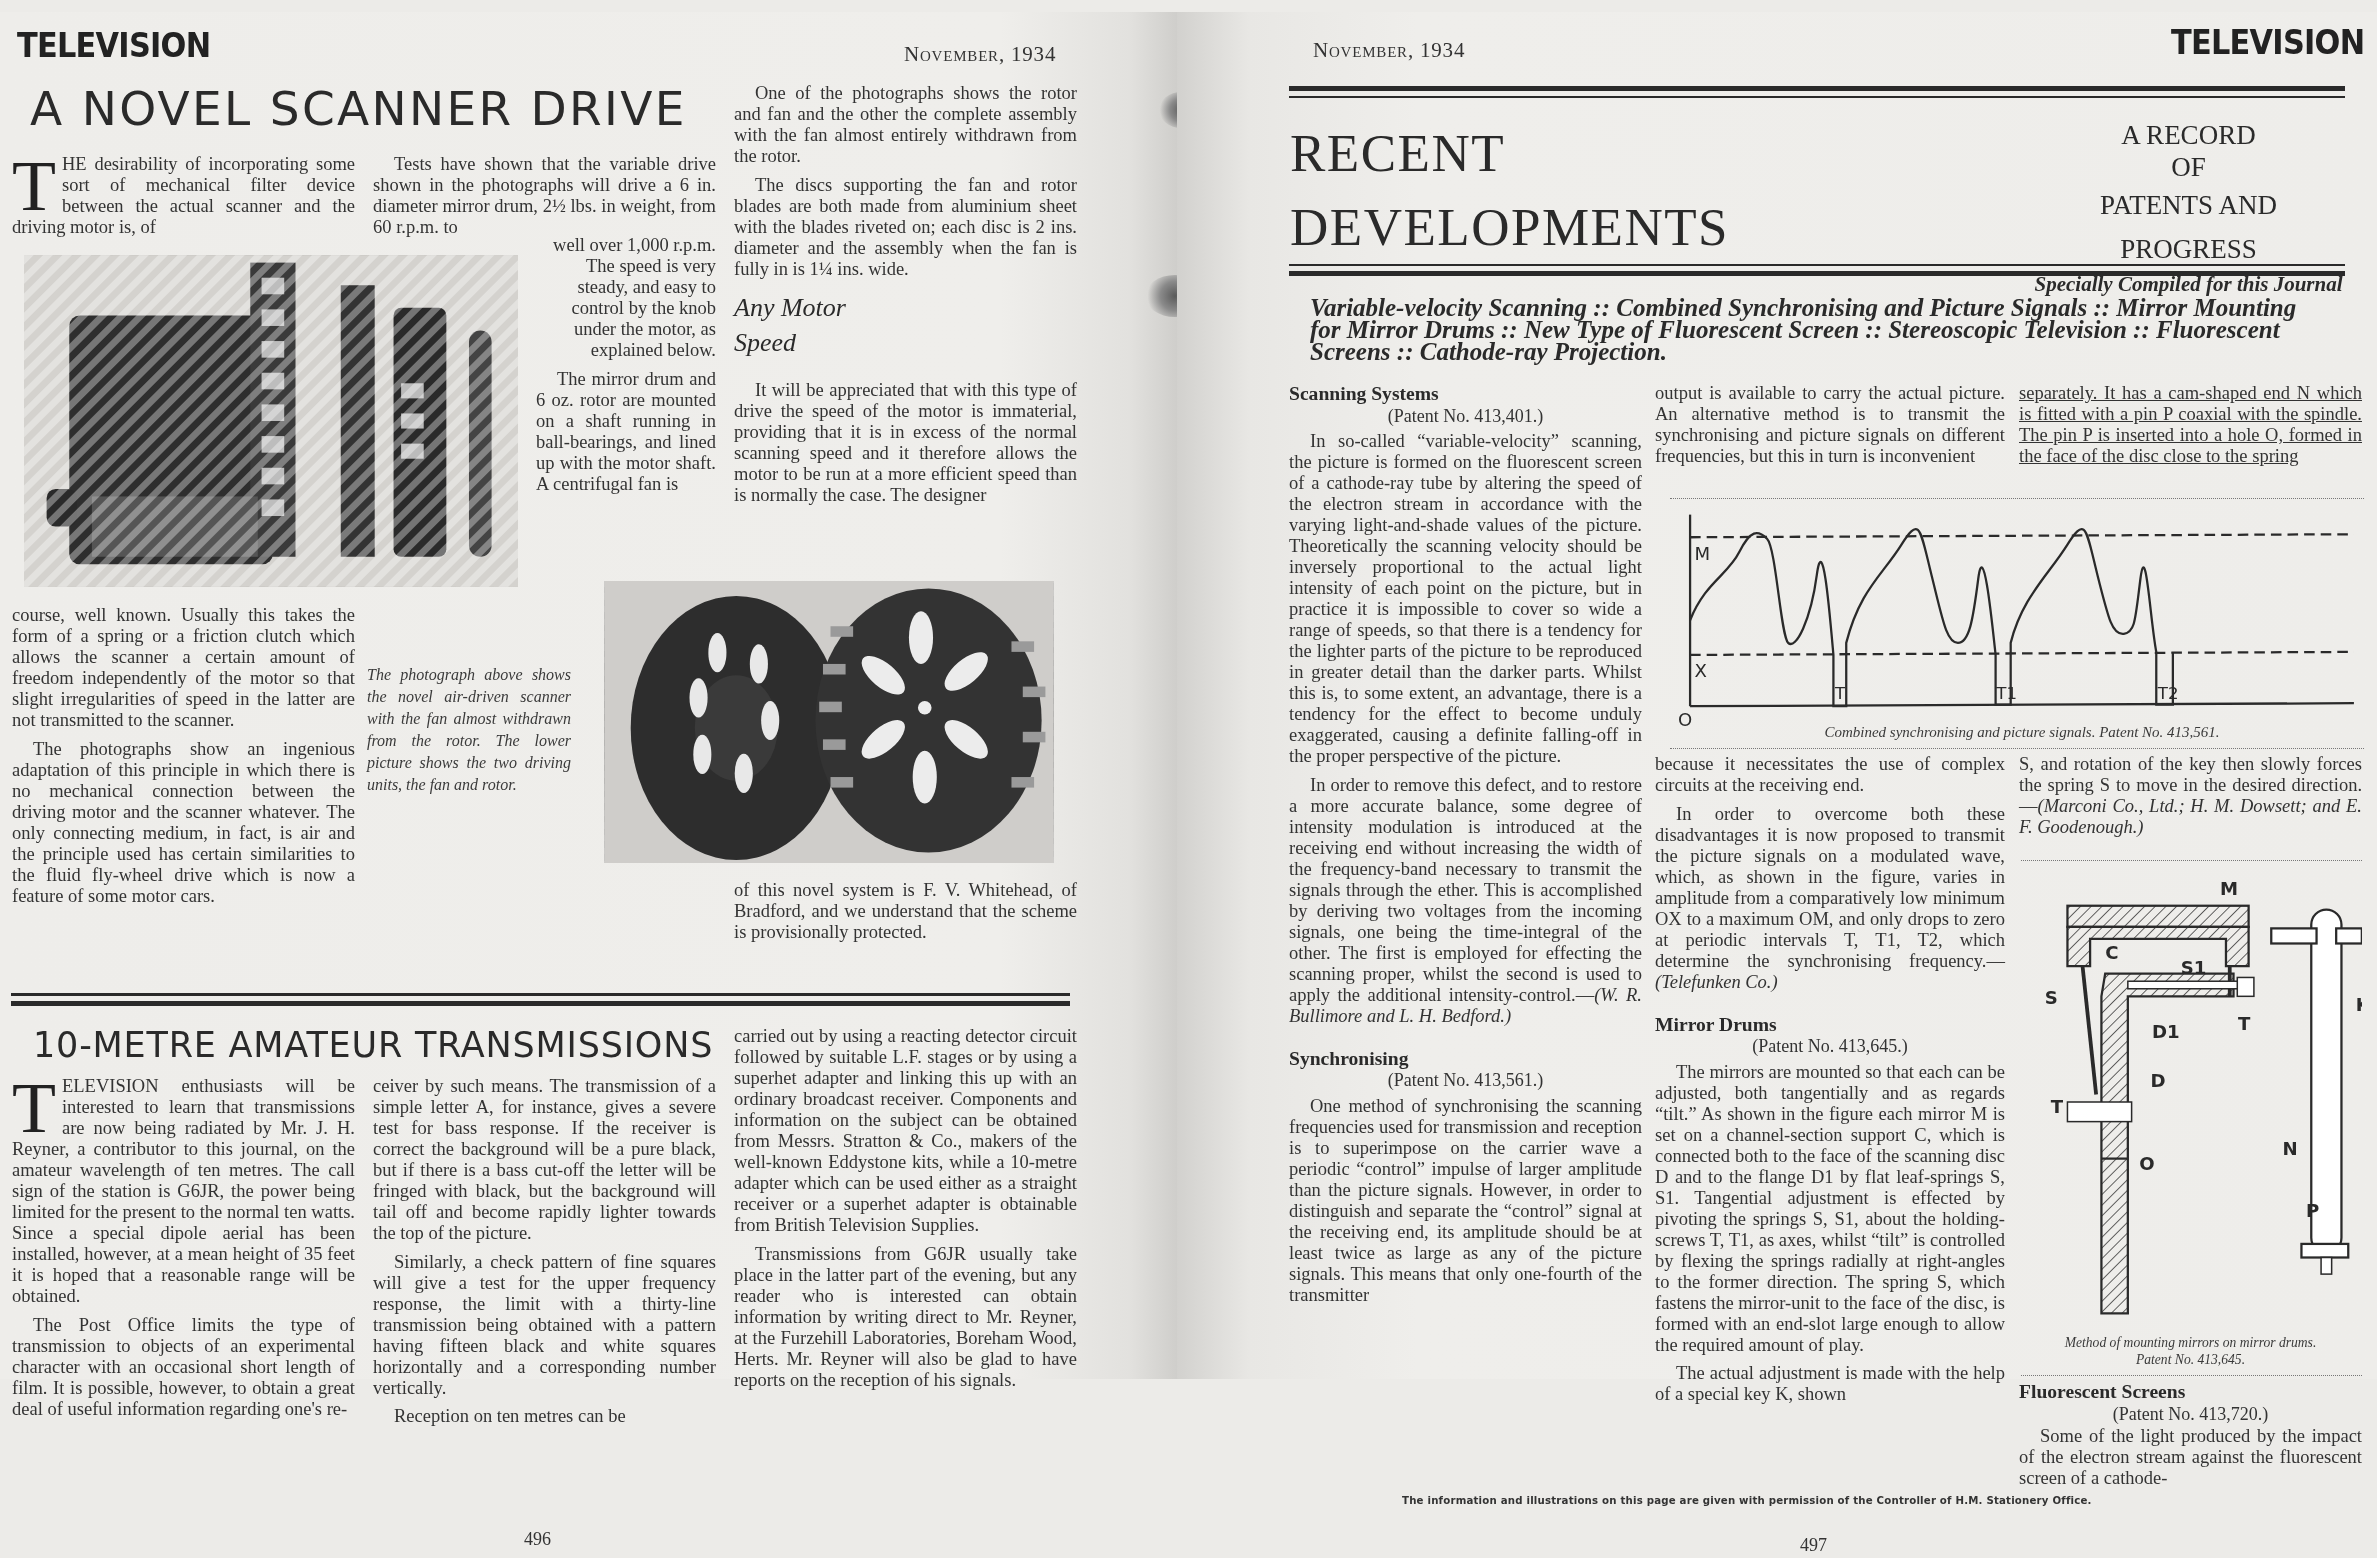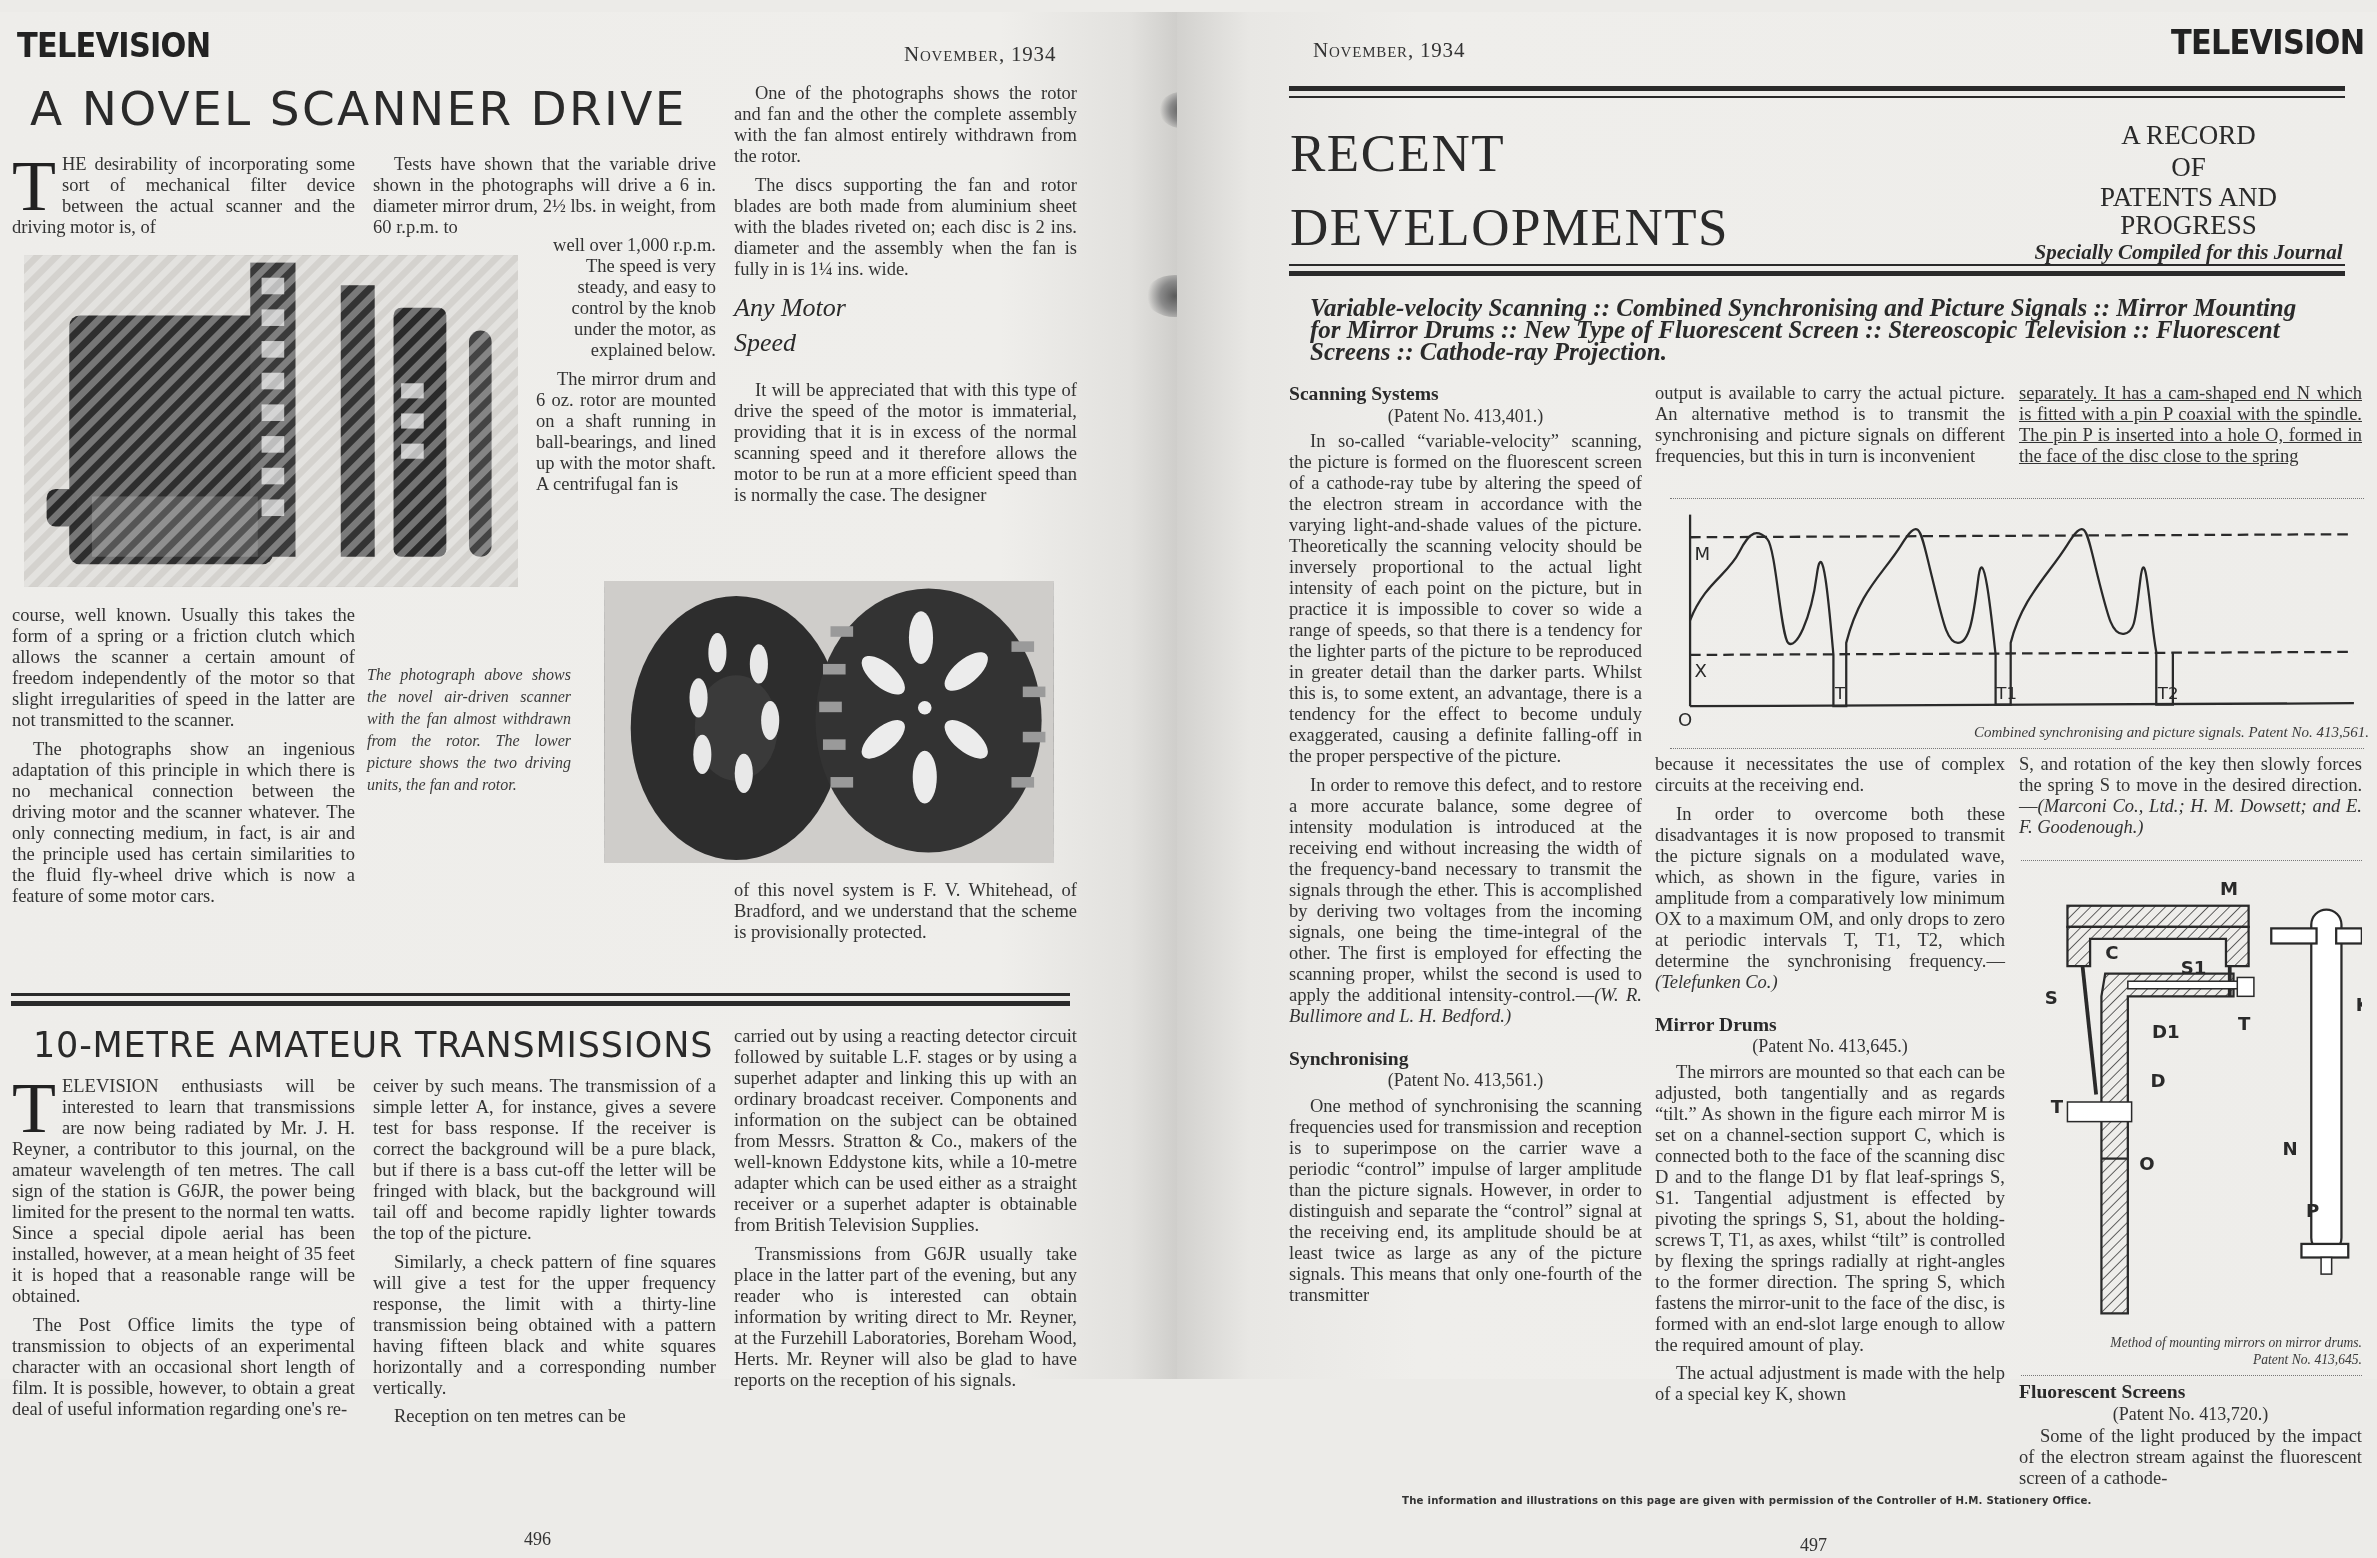--- a/index.html
+++ b/index.html
@@ -30,21 +30,21 @@
     position: absolute; font-size: 18.5px; line-height: 21px; text-align: justify;
     color: #333; hyphens: auto;
   }
   .col p { text-indent: 21px; margin-bottom: 7.5px; }
   .col p.noindent { text-indent: 0; }
   .dropcap {
     float: left; font-size: 72px; line-height: 60px; margin: 1.5px 6px 0 0; color: #222;
   }
   .subhead-ital { font-style: italic; font-size: 26px; color: #2a2a2a; line-height: 35px; }
   .caption-ital { font-style: italic; font-size: 16px; line-height: 22px; color: #3a3a3a; text-align: justify; }
-  .center-caption { text-align: right; font-style: italic; font-size: 15px; color: #3a3a3a; }
+  .center-caption { text-align: center; font-style: italic; font-size: 15px; color: #3a3a3a; }
   .rule-double { position: absolute; }
   .rule-double .thick { height: 5.3px; background: #2a2a2a; }
   .rule-double .thin { height: 2.3px; background: #2a2a2a; }
   .dotted-rule { position: absolute; border-top: 1.5px dotted #777; }
   .photo {
     position: absolute;
     background:
       repeating-linear-gradient(135deg, rgba(255,255,255,0.10) 0 4.5px, rgba(0,0,0,0.06) 4.5px 9px),
       radial-gradient(ellipse at 50% 50%, #3a3a3a 0%, #4a4a4a 45%, #9a9a9a 80%, #c8c8c8 100%);
   }
@@ -213,21 +213,21 @@
   </div>
 
   <div class="abs" style="left:113px; top:104px; font-size:53px; letter-spacing:1.5px; color:#2a2a2a; line-height:74px;">
     <div>RECENT</div>
     <div>DEVELOPMENTS</div>
   </div>
 
   <div class="title-block-right" style="left:853px; top:107px; width:317px;">
     <div style="font-size:27px; line-height:32px;">A RECORD</div>
     <div style="font-size:27px; line-height:32px;">OF</div>
-    <div style="font-size:27px; line-height:28px;">PATENTS AND PROGRESS</div>
+    <div style="font-size:27px; line-height:44px;">PATENTS AND PROGRESS</div>
     <div style="font-size:21px; line-height:27px; font-style:italic; font-weight:bold;">Specially Compiled for this Journal</div>
   </div>
 
   <div class="rule-double" style="left:112px; top:252px; width:1056px;">
     <div class="thin" style="height:2.3px;"></div>
     <div style="height:4.5px;"></div>
     <div class="thick" style="height:5.3px;"></div>
   </div>
 
   <div class="topic-strip" style="left:133px; top:285px; width:1019px;">Variable-velocity Scanning :: Combined Synchronising and Picture Signals :: Mirror Mounting for Mirror Drums :: New Type of Fluorescent Screen :: Stereoscopic Television :: Fluorescent Screens :: Cathode-ray Projection.</div>

